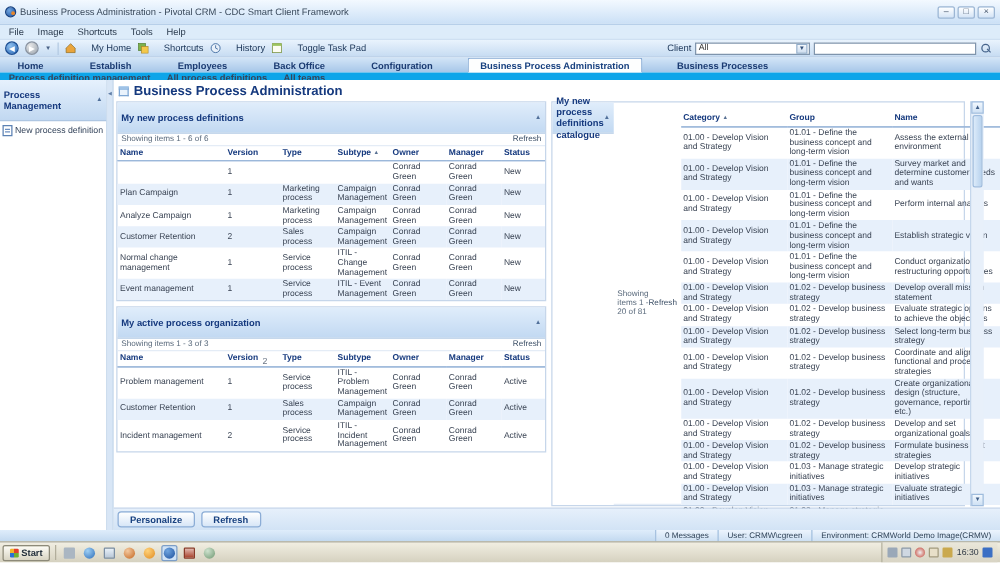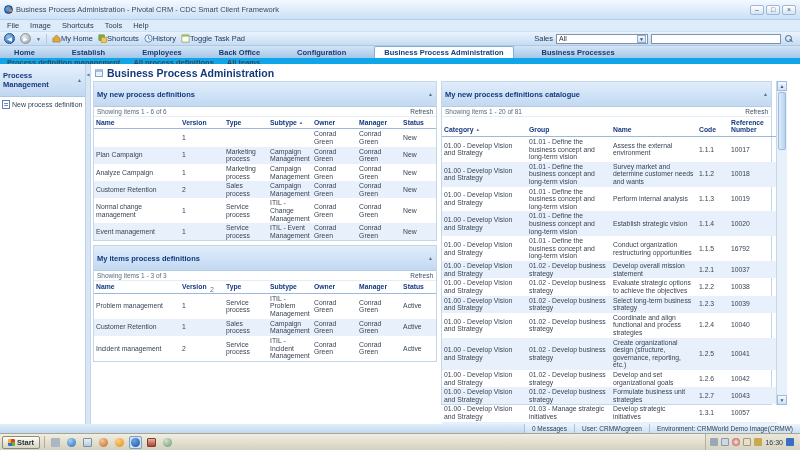--- a/index.html
+++ b/index.html
@@ -16,21 +16,21 @@
   .win-btn { width:14px; height:10px; font-size:7px; line-height:8px; text-align:center; color:#3d4f66; background:linear-gradient(#ffffff,#d4e4f6); border:1px solid #9cb6d4; border-radius:2px; }
 
   .menubar { height:12px; background:#ddecfa; display:flex; align-items:center; gap:11px; padding:0 7px; border-bottom:1px solid #cfe0f2; }
   .menu-item { font-size:7.5px; color:#2b3b4e; }
 
   .toolbar { height:14px; background:linear-gradient(#e9f3fd,#c7dcf2); border-bottom:1px solid #aec7e3; display:flex; align-items:center; gap:5px; padding:0 4px; }
   .nav-circle { width:11px; height:11px; border-radius:50%; display:flex; align-items:center; justify-content:center; font-size:6px; color:#fff; }
   .nav-back { background:radial-gradient(circle at 35% 30%, #8fc0ef, #2767b6); border:1px solid #1d4f93; }
   .nav-fwd { background:radial-gradient(circle at 35% 30%, #e8e8e8, #9aa4ae); border:1px solid #8a93a0; }
   .nav-chevron { font-size:5px; color:#4a6286; }
-  .tool-group { display:flex; align-items:center; gap:0; }
+  .tool-group { display:flex; align-items:center; gap:12px; }
   .tool-label { font-size:7.5px; color:#203a5c; }
   .tool-sep { width:1px; height:10px; background:#b3c9e2; }
   .toolbar-search { margin-left:auto; display:flex; align-items:center; gap:3px; padding-right:3px; }
   .search-select { width:92px; height:10px; background:#fff; border:1px solid #7f94ac; font-size:7px; display:flex; align-items:center; justify-content:space-between; padding:0 1px 0 2px; }
   .search-select .dd { width:9px; height:8px; background:linear-gradient(#f4f8fc,#cfdef0); border:1px solid #93aecb; font-size:5px; text-align:center; line-height:7px; color:#33507a; }
   .search-input { width:130px; height:10px; background:#fff; border:1px solid #7f94ac; font-size:7px; padding:0 2px; font-family:"Liberation Sans", sans-serif; }
   .mag { position:relative; width:9px; height:9px; }
   .mag::before { content:""; position:absolute; width:5px; height:5px; border:1.2px solid #46648c; border-radius:50%; top:0.5px; left:0.5px; }
   .mag::after { content:""; position:absolute; width:4px; height:1.2px; background:#46648c; transform:rotate(45deg); top:6px; left:4.5px; }
 
@@ -53,21 +53,21 @@
 
   .main { flex:1; position:relative; background:#fff; overflow:hidden; }
   .page-header { height:16px; display:flex; align-items:center; gap:4px; padding:2px 4px 0; }
   .form-icon { width:8px; height:8px; border:1px solid #7fa7d4; background:#eaf3fc; border-top:3px solid #9fc2e6; flex:none; }
   .page-title { font-size:10.5px; font-weight:bold; color:#15397e; }
 
   .cols { position:absolute; top:17px; left:2px; right:13px; bottom:19px; display:flex; gap:4px; }
   .col-left { width:344px; display:flex; flex-direction:column; gap:4px; }
   .col-right { flex:1; min-width:0; }
   .panel { border:1px solid #c6d6ea; background:#fff; }
-  .panel.fill { height:100%; display:flex; flex-direction:column; }
+  .panel.fill { height:100%; display:flex; flex-direction:row; }
   .panel-header { height:12px; background:linear-gradient(#e0edfb,#c2d9f2); border-bottom:1px solid #b4cbe6; display:flex; align-items:center; padding:12px 3px; color:#15397e; font-weight:bold; font-size:7.5px; }
   .panel-header .collapse { margin-left:auto; font-size:5px; color:#51709a; }
   .showing-row { display:flex; justify-content:space-between; align-items:center; font-size:6.5px; color:#5a6a7c; padding:1px 3px; border-bottom:1px solid #e4ecf6; }
   .refresh-link { color:#3c4f66; }
 
   table.grid { width:100%; border-collapse:collapse; table-layout:fixed; font-size:6.8px; }
   .grid th { text-align:left; color:#15397e; font-weight:bold; font-size:6.8px; padding:2px 2px; border-bottom:1px solid #9cb8da; vertical-align:bottom; line-height:1.1; }
   .grid th .sort { font-size:4.5px; color:#5a7294; margin-left:2px; vertical-align:middle; }
   .grid td { padding:1px 2px; color:#3a4454; line-height:1.12; vertical-align:middle; word-wrap:break-word; }
   .grid tr.alt td { background:#e7f0fb; }
@@ -156,21 +156,21 @@
       <span class="tool-label">History</span>
     </span>
     <span class="tool-group">
       <svg class="svg-ico" width="9" height="9" viewBox="0 0 10 10">
           <rect x="1" y="1" width="8" height="8" fill="#fdfdf2" stroke="#7a9440" stroke-width="0.7"></rect>
           <rect x="1" y="1" width="8" height="2" fill="#9cc45e"></rect>
         </svg>
       <span class="tool-label">Toggle Task Pad</span>
     </span>
     <span class="toolbar-search">
-      <span class="tool-label">Sales</span>
+      <span class="tool-label">Client</span>
       <span class="search-select">
         <span>All</span>
         <span class="dd">▼</span>
       </span>
       <input class="search-input" value="" style="">
       <span class="mag"></span>
     </span>
   </div>
 
   <div class="tabs">
@@ -286,21 +286,21 @@
                     <td>Conrad Green</td>
                     <td>Conrad Green</td>
                     <td>New</td>
                   </tr>
                 </tbody>
               </table>
           </div>
 
           <div class="panel">
             <div class="panel-header">
-              <span>My items process definitions</span>
+              <span>My active process organization</span>
               <span class="collapse">▲</span>
             </div>
             <div class="showing-row">
               <span>Showing items 1 - 3 of 3</span>
               <span class="refresh-link">Refresh</span>
             </div>
             <table class="grid t-defs">
                 <thead>
                   <tr>
                     <th><span>Name</span></th>
@@ -478,20 +478,24 @@
         </div>
 
         <div class="vscroll">
           <div class="scroll-btn">▲</div>
           <div class="scroll-thumb"></div>
           <div class="scroll-track"></div>
           <div class="scroll-btn">▼</div>
         </div>
       </div>
 
+      <div class="main-footer">
+        <span class="btn">Personalize</span>
+        <span class="btn">Refresh</span>
+      </div>
     </div>
   </div>
 
   <span class="artifact">2</span>
 
   <div class="statusbar">
     <span class="status-seg">0 Messages</span>
     <span class="status-seg">User: CRMW\cgreen</span>
     <span class="status-seg">Environment: CRMWorld Demo Image(CRMW)</span>
   </div>

